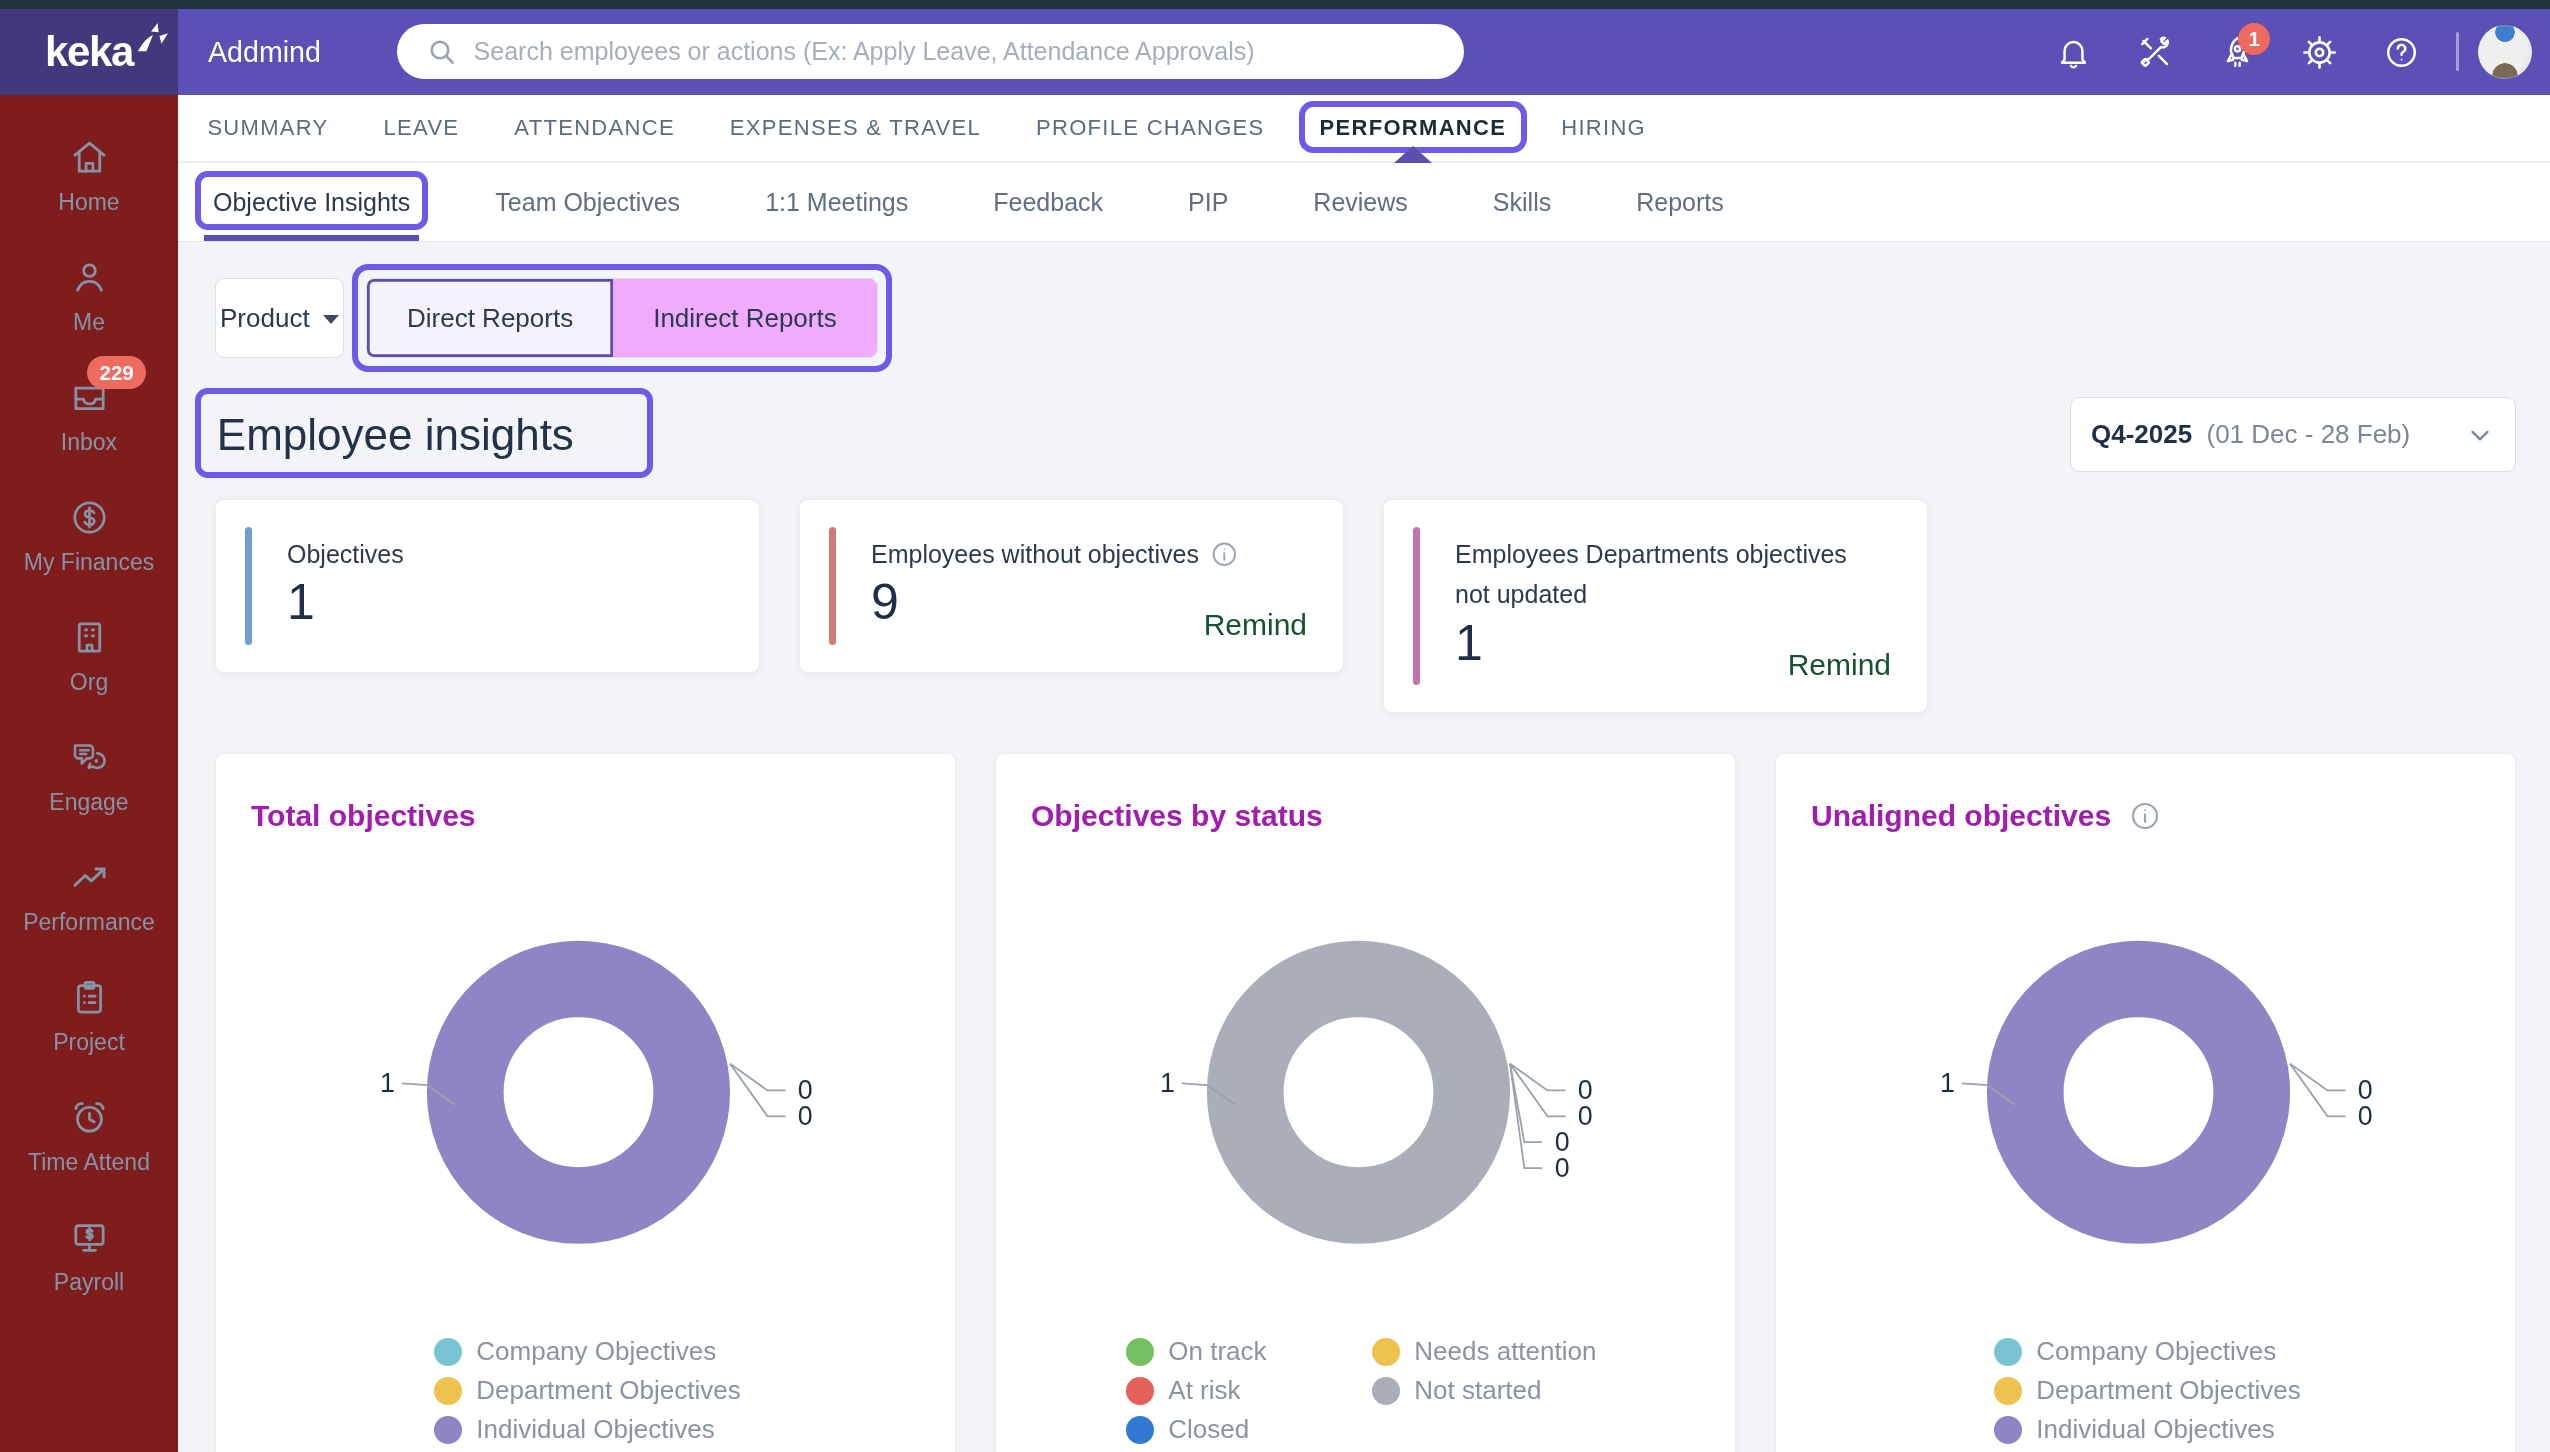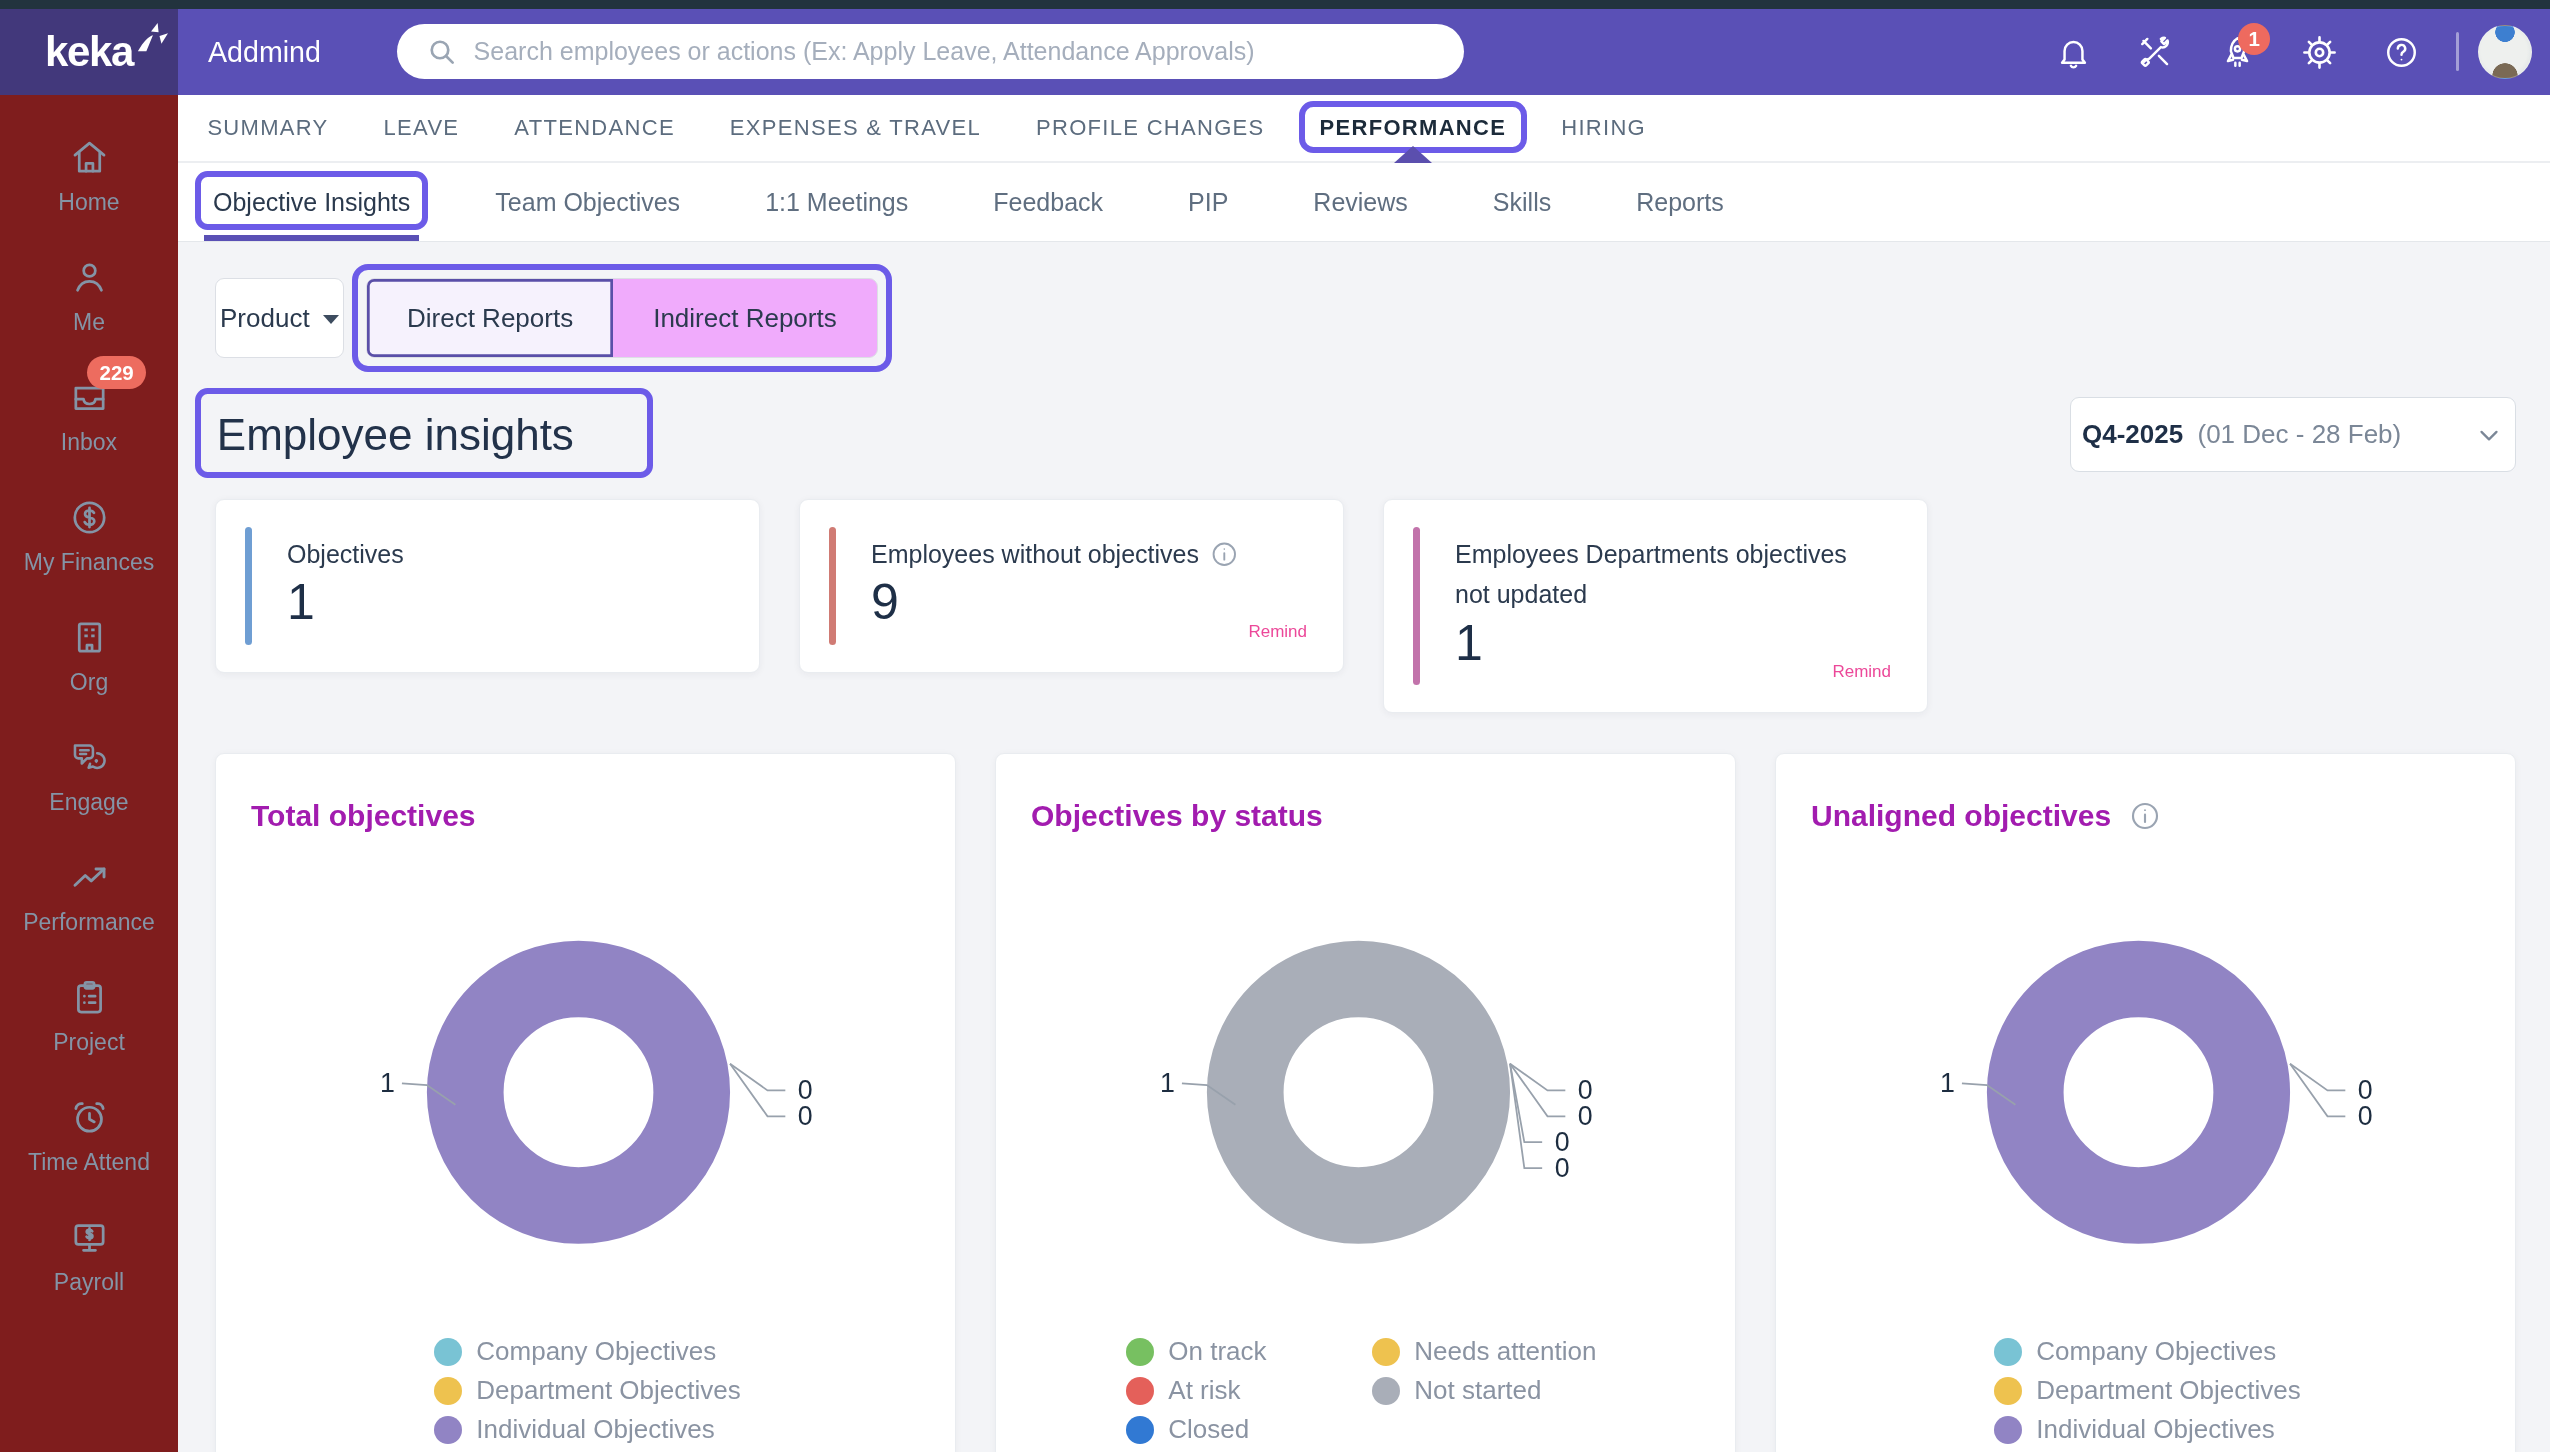--- a/index.html
+++ b/index.html
@@ -74,36 +74,36 @@
   .seg { display:flex; align-items:center; justify-content:center; font-size:26px; color:#2b3a4e;
     padding:0 40px; cursor:pointer; white-space:nowrap; }
   .seg.active { background:#f6f2fd; box-shadow:inset 0 0 0 2.7px #5a4fa8; border-radius:7.1px 0 0 7.1px; }
   .segmented .annot { inset:-15px; border-radius:16px; }
   
   .section-row { margin-top:39px; display:flex; align-items:center; justify-content:space-between; height:75px; }
   .heading-wrap { position:relative; margin-left:1.8px; }
   .page-title { font-size:44px; font-weight:500; color:#22324a; }
   .heading-wrap .annot { top:-21.4px; bottom:-18px; left:-21.4px; right:-79px; border-radius:12.5px; }
   .period-select { width:446px; height:75px; background:#fff; border:1.8px solid #d9dee4; border-radius:9px;
-    display:flex; align-items:center; padding:0 11px; gap:14.3px; font-size:26px; cursor:pointer; }
+    display:flex; align-items:center; padding:0 20px; gap:14.3px; font-size:26px; cursor:pointer; }
   .period-label { font-weight:700; color:#1e2f47; }
   .period-range { color:#7b8797; }
   .period-select svg { margin-left:auto; width:30px; height:30px; }
   
   .cards-row { margin-top:27px; display:flex; gap:39px; align-items:flex-start; }
   .stat-card { position:relative; width:545px; height:174px; background:#fff; border:0.9px solid #e9ecf0;
     border-radius:9px; box-shadow:0 1.8px 7.1px rgba(30,40,60,.05); }
   .stat-card.tall { height:214px; }
   .stat-accent { position:absolute; left:29.4px; top:27px; bottom:27px; width:7.1px; border-radius:3.6px; background:#ccc; }
   .stat-label { position:absolute; left:71px; top:34px; font-size:25px; color:#2b3a4e; line-height:1.6;
     padding-right:62px; display:inline; }
   .stat-label .info-icon { display:inline-block; vertical-align:-5.4px; margin-left:10.7px; }
   .stat-value { position:absolute; left:71px; top:73px; font-size:50px; color:#1e2f47; }
   .stat-card.tall .stat-value { top:114px; }
-  .remind { position:absolute; right:36px; bottom:30px; font-size:17px; color:#ec4899; cursor:pointer; }
+  .remind { position:absolute; right:36px; bottom:30px; font-size:30px; color:#14532d; cursor:pointer; }
   .info-icon svg { width:28.6px; height:28.6px; display:block; }
   
   .charts-row { margin-top:40px; display:flex; gap:39px; }
   .chart-card { position:relative; width:741px; height:785px; background:#fff; border:0.9px solid #e9ecf0;
     border-radius:9px; box-shadow:0 1.8px 7.1px rgba(30,40,60,.04); }
   .chart-title { position:absolute; left:35px; top:37px; font-size:30px; font-weight:700; color:#a21caf;
     display:flex; gap:18px; align-items:center;margin-top:8px; }
   .chart-title .info-icon svg { width:32px; height:32px; }
   svg.donut { position:absolute; left:0; top:85px; width:741px; height:428px; }
   .legend { position:absolute; top:578px; left:218px; display:grid; grid-auto-flow:column;

